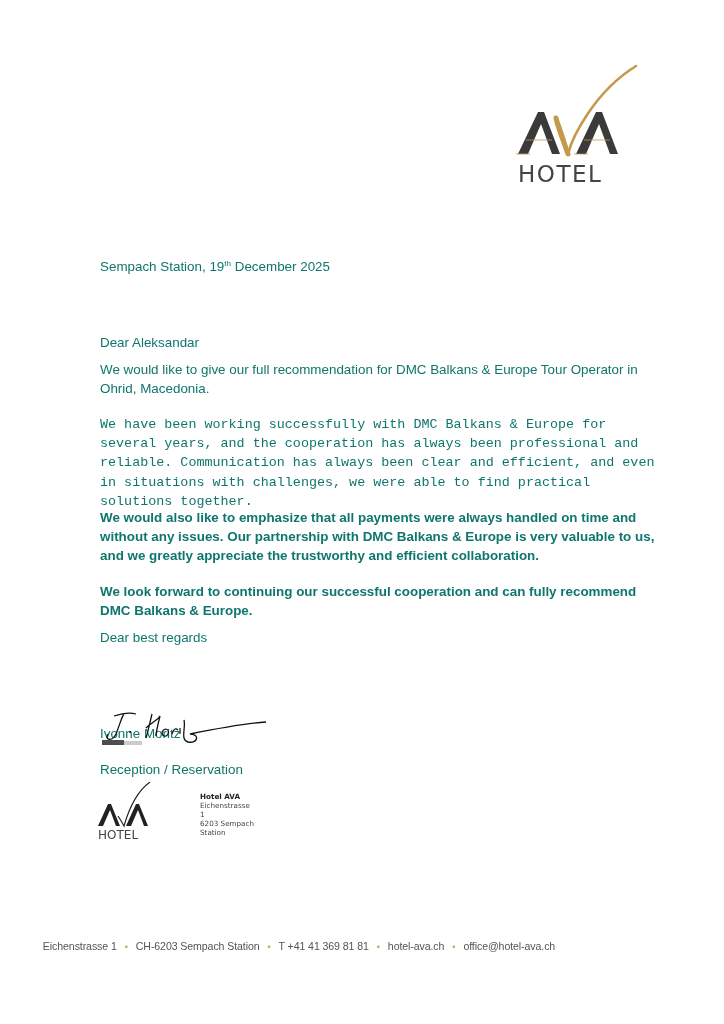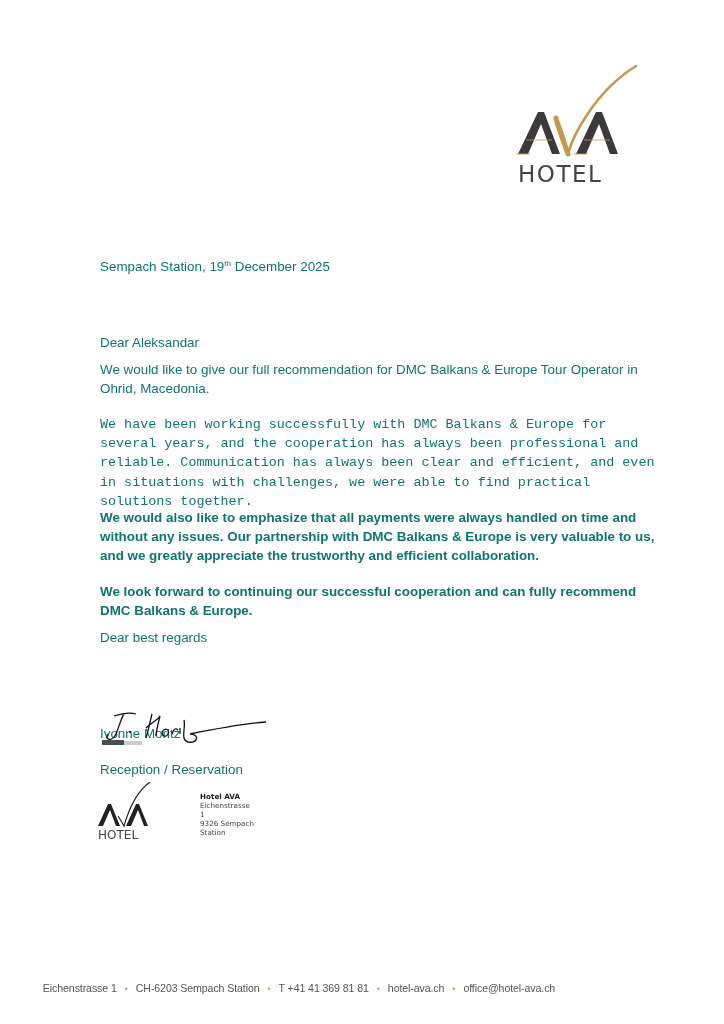--- a/index.html
+++ b/index.html
@@ -17,21 +17,21 @@
     .p3 { top: 508px; font-weight: bold; }
     .p4 { top: 582px; font-weight: bold; }
     .closing { top: 628px; }
     .signer { top: 724px; }
     .signature { position: absolute; left: 100px; top: 706px; width: 170px; height: 46px; }
     .role { top: 760px; }
     .stamp { position: absolute; left: 96px; top: 782px; width: 160px; height: 60px; }
     .stamp-text { position: absolute; left: 60px; top: 10px; font-family: "DejaVu Sans", sans-serif;
       font-size: 7.2px; line-height: 9px; color: #444; margin-left: 44px; }
     .stamp-text .bold { font-weight: bold; color: #222; }
-    .footer { position: absolute; left: 0; width: 598px; top: 982px; text-align: center;
+    .footer { position: absolute; left: 0; width: 598px; top: 940px; text-align: center;
       font-size: 10.6px; color: #555; letter-spacing: -0.1px; }
     .footer .dot { color: #c8a35a; margin: 0 8px; font-size: 9px; }
   </style>
 </head>
 <body>
 
 <div class="logo">
   <svg width="126" height="124" viewBox="0 0 126 124">
 
     <path d="M40 56 C44 62 50 82 52 92 C56 76 78 30 120 4" fill="none" stroke="#c39a4c" stroke-width="2.6" stroke-linecap="round"></path>
@@ -77,19 +77,19 @@
 <div class="stamp">
   <svg width="56" height="60" viewBox="0 0 56 60" style="position:absolute;left:0;top:0;">
     <path d="M22 34 C26 40 28 44 28 44 C32 30 40 10 54 0" fill="none" stroke="#222" stroke-width="1.2"></path>
     <path d="M2 44 L12 22 L15 22 L24 44 L20 44 L14 28 L7 44 Z" fill="#222"></path>
     <path d="M30 44 L40 22 L43 22 L52 44 L48 44 L42 28 L35 44 Z" fill="#222"></path>
     <text x="2" y="57" font-family="DejaVu Sans, sans-serif" font-size="12" fill="#444">HOTEL</text>
   </svg>
   <div class="stamp-text">
     <div class="bold">Hotel AVA</div>
     <div>Eichenstrasse 1</div>
-    <div>9326 Sempach Station</div>
+    <div>6203 Sempach Station</div>
   </div>
 </div>
 
 <div class="footer">
   <span>Eichenstrasse 1</span><span class="dot">•</span><span>CH-6203 Sempach Station</span><span class="dot">•</span><span>T +41 41 369 81 81</span><span class="dot">•</span><span>hotel-ava.ch</span><span class="dot">•</span><span>office@hotel-ava.ch</span>
 </div>
 
 </body></html>

